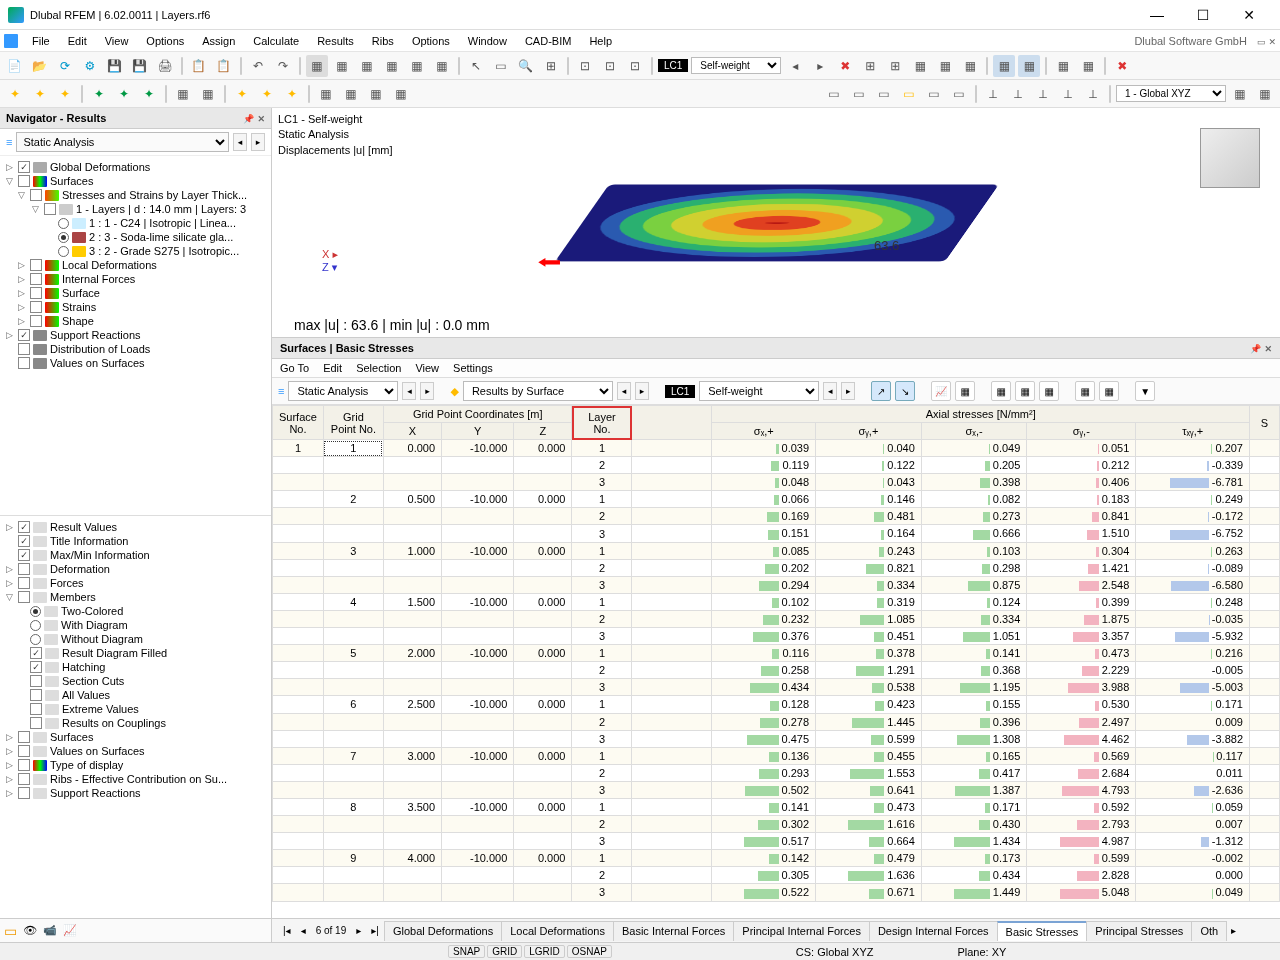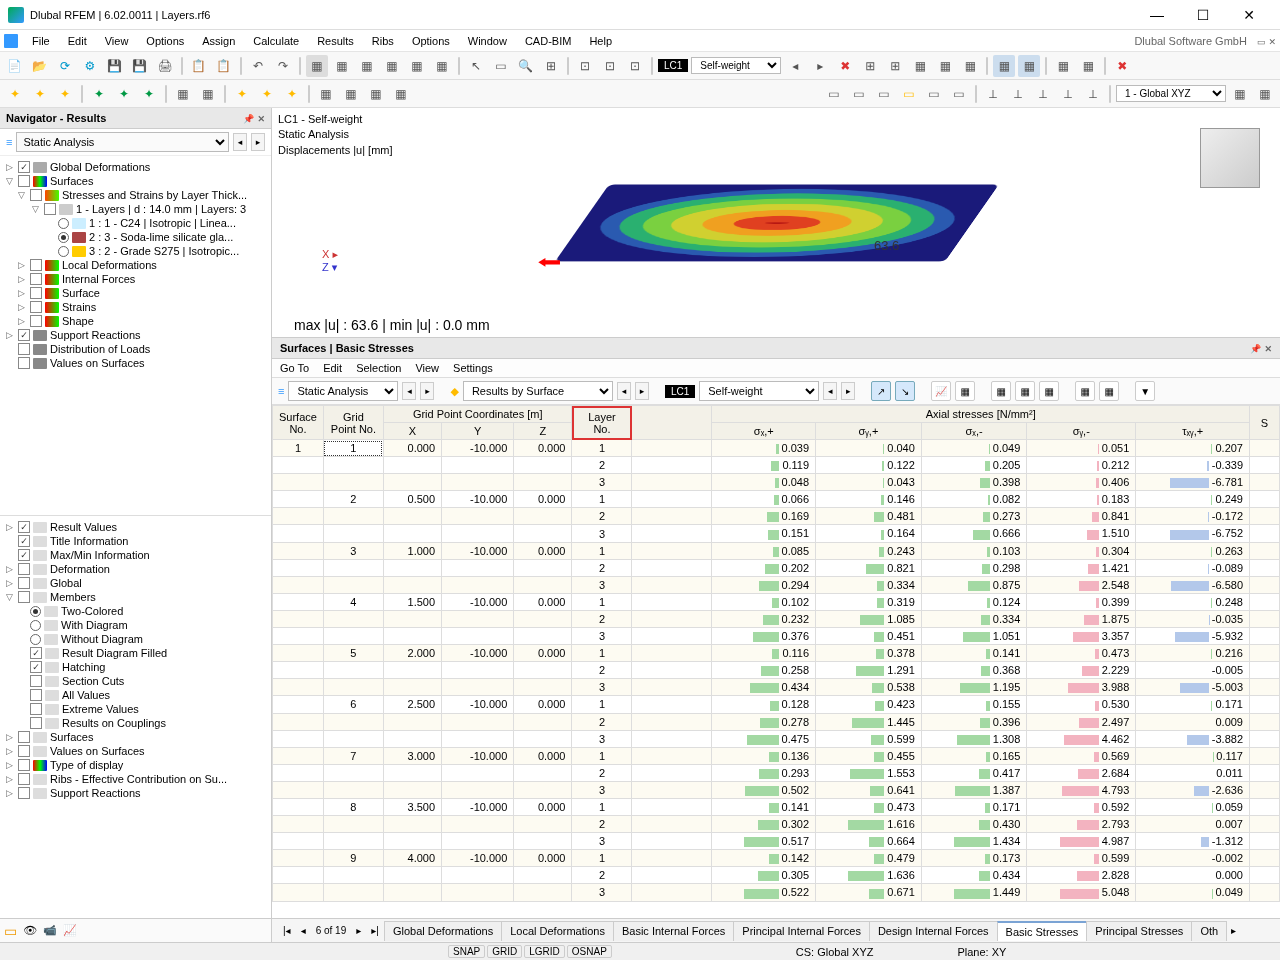--- a/index.html
+++ b/index.html
@@ -320,21 +320,21 @@
       <div class="tree-node">
           <span class="exp">▷</span>
           <span class="cb"></span>
           <span class="icon" style="background:#ddd"></span>
           <span>Deformation</span>
         </div>
       <div class="tree-node">
           <span class="exp">▷</span>
           <span class="cb"></span>
           <span class="icon" style="background:#ddd"></span>
-          <span>Global</span>
+          <span>Forces</span>
         </div>
       <div class="tree-node">
           <span class="exp">▽</span>
           <span class="cb"></span>
           <span class="icon" style="background:#ddd"></span>
           <span>Members</span>
         </div>
       <div class="tree-node ind1">
           <span class="exp"></span>
           <span class="radio sel"></span>

